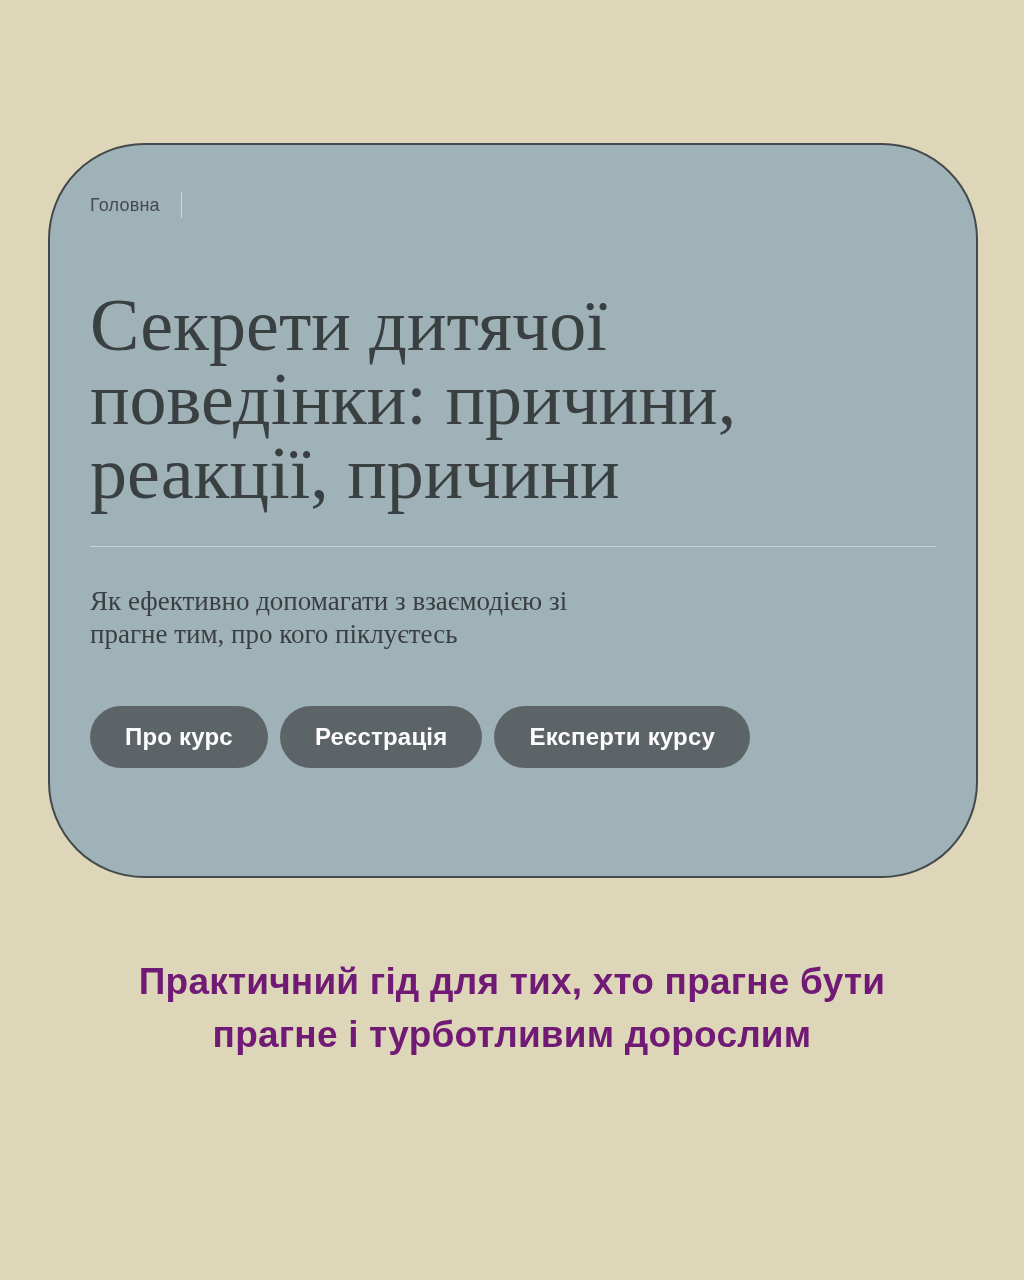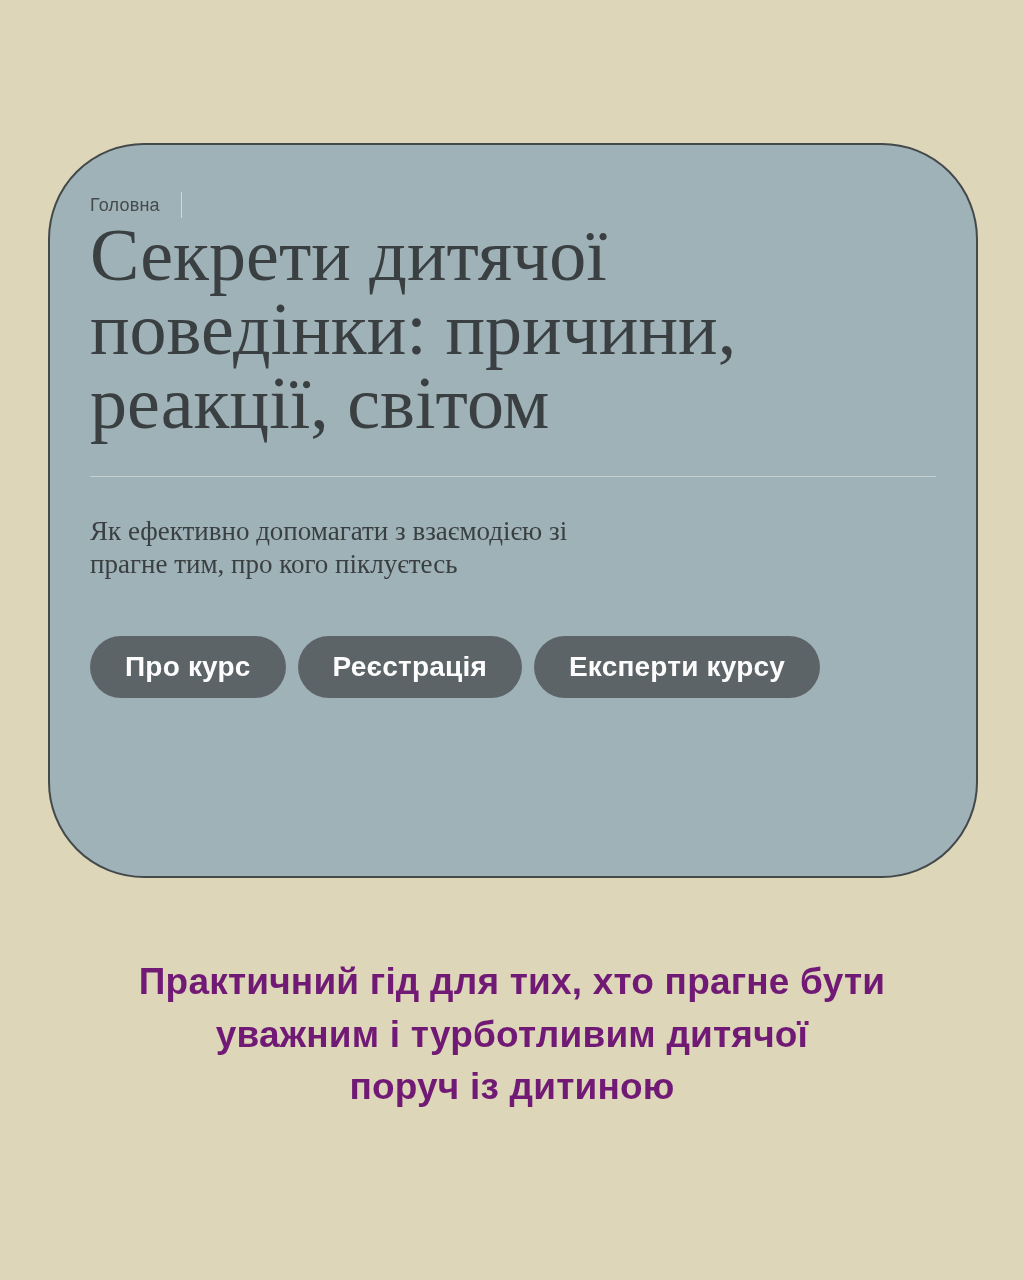--- a/index.html
+++ b/index.html
@@ -34,20 +34,21 @@
     letter-spacing: 0.2px;
   }
   .breadcrumb-link { cursor: pointer; }
   .breadcrumb-sep {
     width: 1px;
     height: 26px;
     background: rgba(250, 250, 244, 0.55);
     margin: 0 21px;
   }
   .hero-title {
+    margin-top: 70px;
     max-width: 800px;
     font-family: "Liberation Serif", serif;
     font-weight: 400;
     font-size: 74px;
     line-height: 1.0;
     color: #3a3f41;
   }
   .hero-title .line { display: block; }
   .title-divider {
     margin-top: 36px;
@@ -73,21 +74,21 @@
     display: inline-flex;
     align-items: center;
     justify-content: center;
     height: 62px;
     padding: 0 35px;
     border: none;
     border-radius: 31px;
     background: #5d6468;
     color: #fcfcfc;
     font-family: "Liberation Sans", sans-serif;
-    font-size: 28px;
+    font-size: 24px;
     font-weight: 600;
     letter-spacing: 0.2px;
     cursor: pointer;
   }
   .tagline {
     position: absolute;
     top: 956px;
     left: 0;
     width: 1024px;
     text-align: center;
@@ -107,37 +108,36 @@
   <div class="hero-card">
 
     <div class="breadcrumb">
       <span class="breadcrumb-link">Головна</span>
       <span class="breadcrumb-sep"></span>
     </div>
 
     <h1 class="hero-title">
       <span class="line">Секрети дитячої</span>
       <span class="line">поведінки: причини,</span>
-      <span class="line">реакції, світом</span>
+      <span class="line">реакції, причини</span>
     </h1>
 
     <div class="title-divider"></div>
 
     <div class="hero-subtitle">
       <span class="line">Як ефективно допомагати з взаємодією зі</span>
       <span class="line">прагне тим, про кого піклуєтесь</span>
     </div>
 
     <div class="hero-buttons">
       <button class="pill-button">Про курс</button>
       <button class="pill-button">Реєстрація</button>
       <button class="pill-button">Експерти курсу</button>
     </div>
 
   </div>
 
   <div class="tagline">
     <span class="line">Практичний гід для тих, хто прагне бути</span>
-    <span class="line">уважним і турботливим дитячої</span>
-    <span class="line">поруч із дитиною</span>
+    <span class="line">прагне і турботливим дорослим</span>
   </div>
 
 </div>
 
 </body></html>

